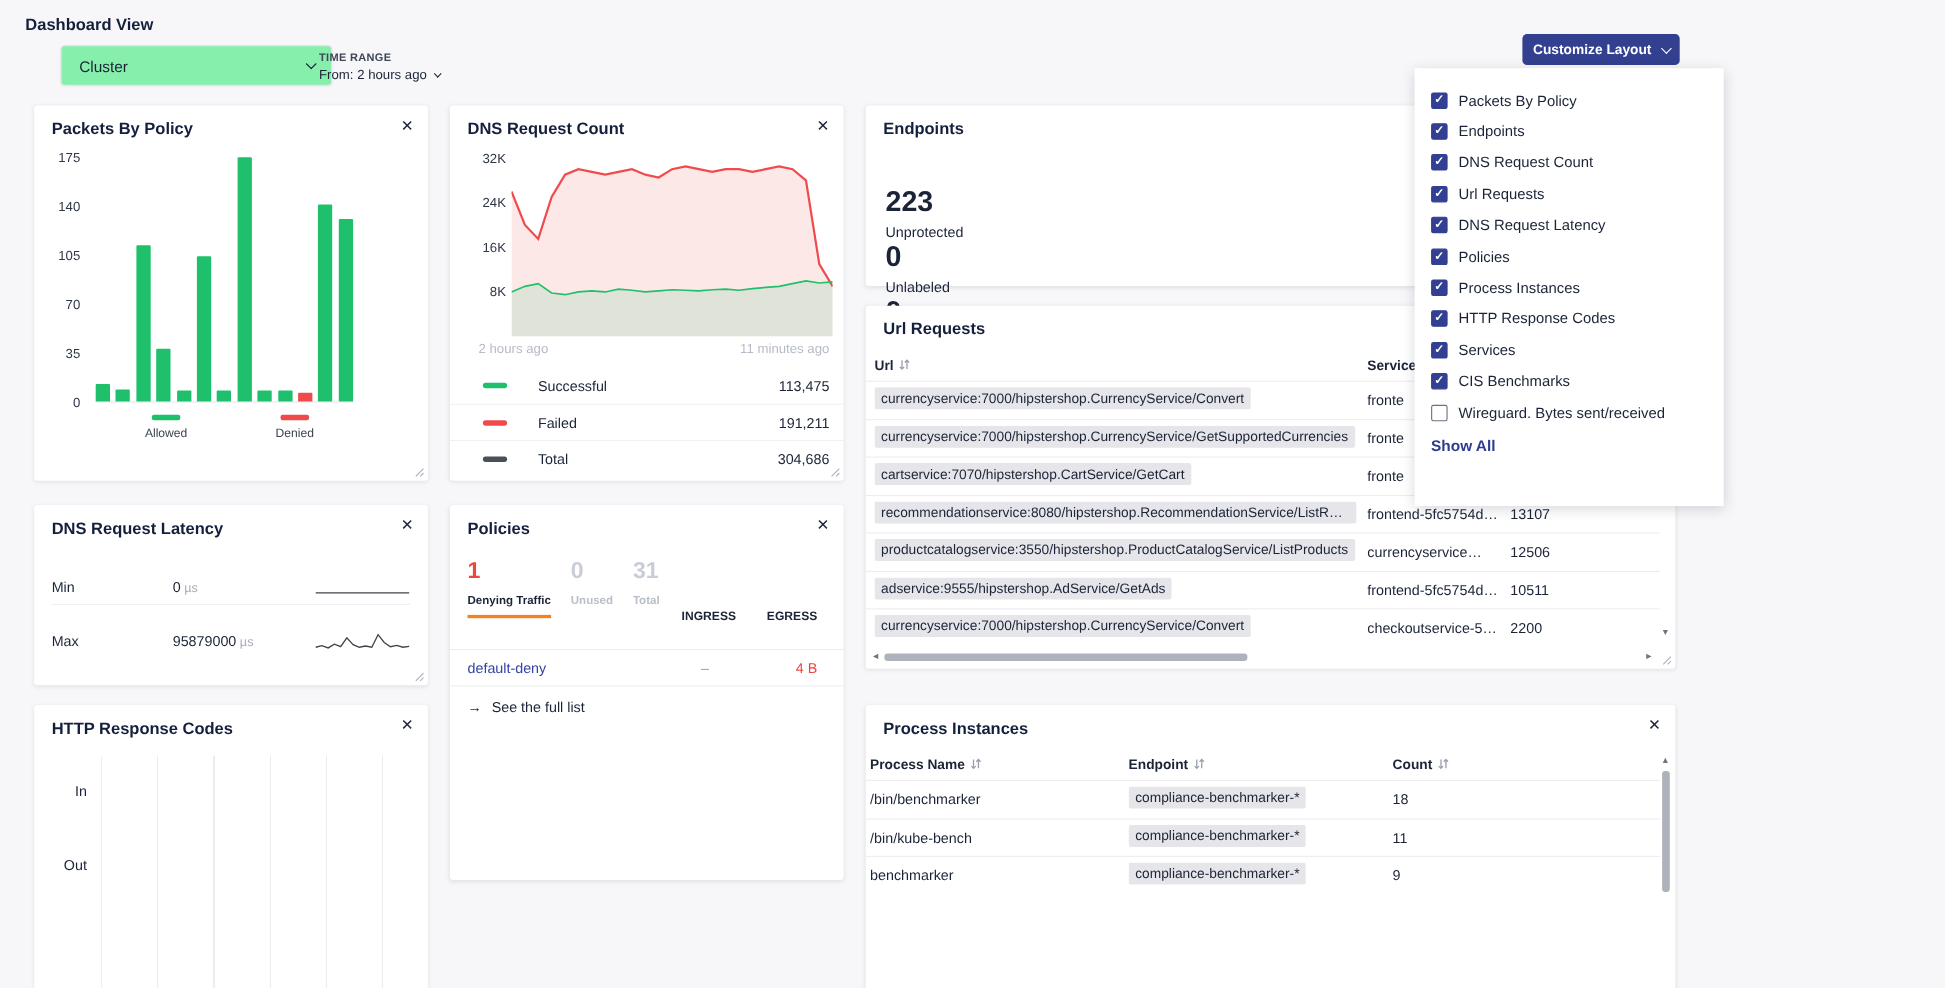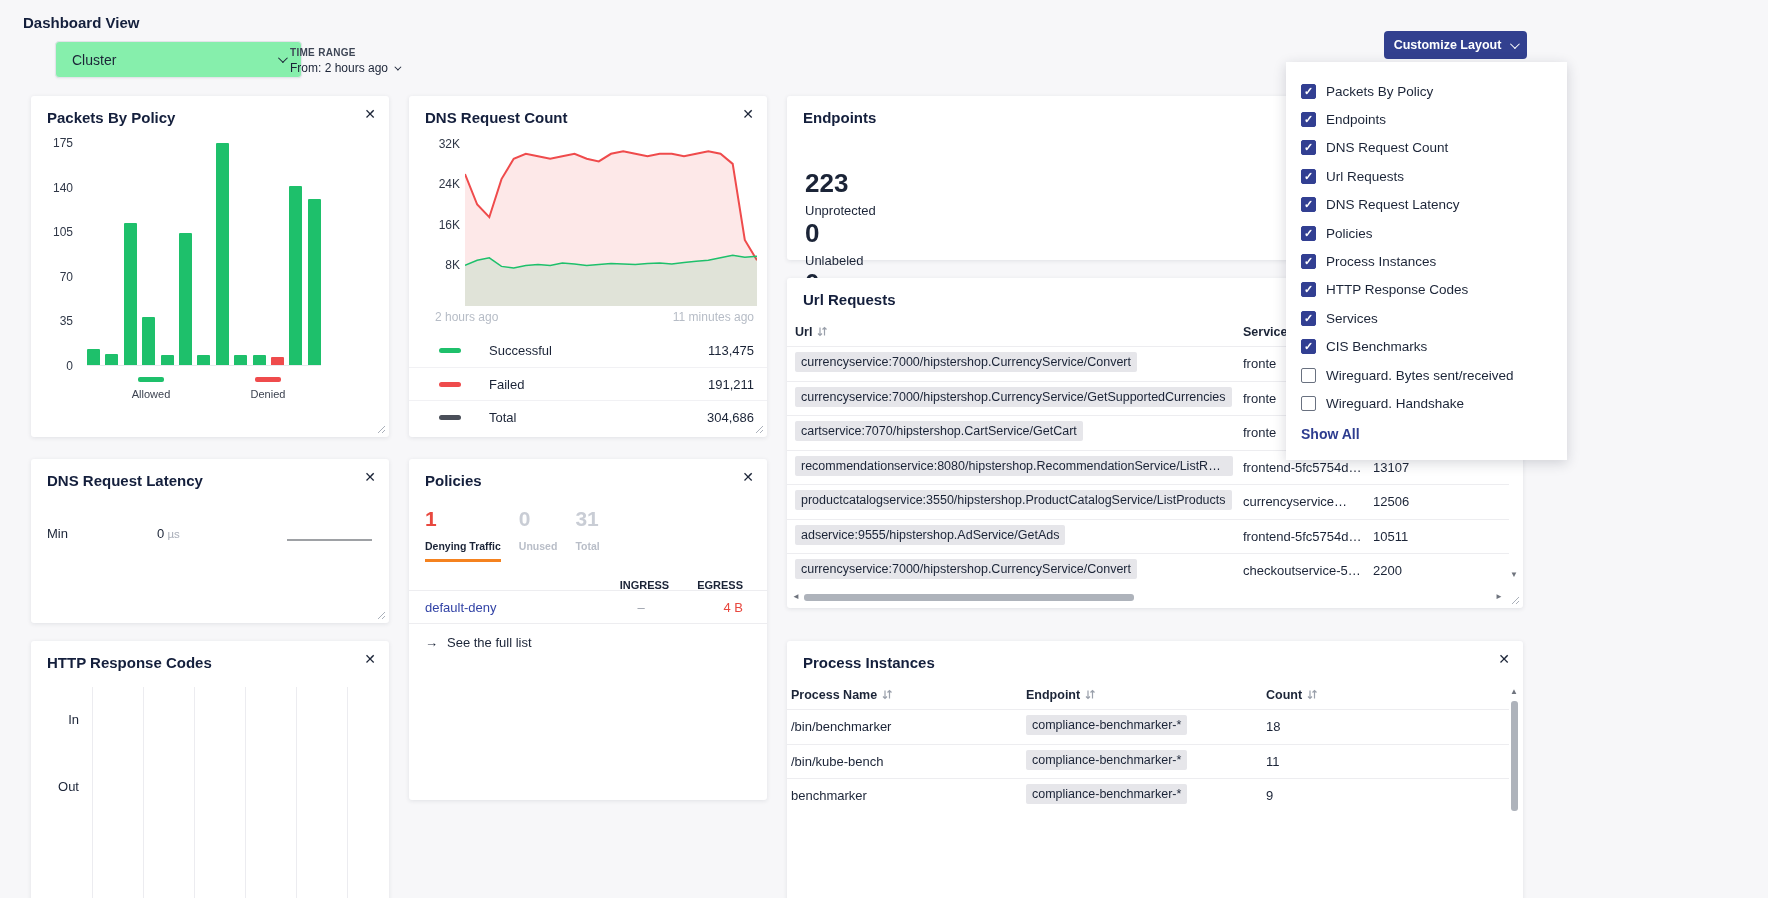--- a/index.html
+++ b/index.html
@@ -90,21 +90,21 @@
   .lat-spark{margin-left:auto;}
 
   
   .pol-stats{position:absolute;top:48px;left:16px;display:flex;gap:18px;}
   .pol-stat{display:flex;flex-direction:column;padding-bottom:7px;}
   .pol-num{font-size:21px;font-weight:700;color:#c9cdd5;}
   .pol-lab{font-size:10.5px;font-weight:600;color:#b9bec8;margin-top:9px;}
   .pol-stat.active{border-bottom:3px solid #f5821f;}
   .pol-stat.active .pol-num{color:#e8483f;}
   .pol-stat.active .pol-lab{color:#1b2437;font-weight:700;}
-  .pol-head{display:flex;justify-content:flex-end;gap:28px;padding:0 24px 8px 16px;font-size:11px;font-weight:700;color:#1b2437;position:absolute;top:120px;left:0;right:0;}
+  .pol-head{display:flex;justify-content:flex-end;gap:28px;padding:0 24px 8px 16px;font-size:11px;font-weight:700;color:#1b2437;position:absolute;top:96px;left:0;right:0;}
   .pol-row{position:absolute;top:131px;left:0;right:0;height:34px;display:flex;align-items:center;padding:0 24px 0 16px;border-top:1px solid #ededf0;border-bottom:1px solid #ededf0;font-size:13px;}
   .pol-name{flex:1;color:#3243a6;cursor:pointer;}
   .pol-ing{width:52px;text-align:center;color:#9aa0ab;}
   .pol-eg{width:48px;margin-left:28px;text-align:right;color:#e8483f;}
   .see-list{position:absolute;top:176px;left:16px;display:flex;gap:9px;align-items:center;font-size:13px;color:#1b2437;cursor:pointer;}
 
   
   .http-grid{position:absolute;left:61px;top:46px;width:257px;bottom:0;background:repeating-linear-gradient(90deg,#ececf0 0 1px,transparent 1px 51px);}
   .http-row-label{position:absolute;width:40px;text-align:right;left:8px;font-size:13px;color:#1b2437;}
 </style>
@@ -300,20 +300,27 @@
     <div class="card-title">DNS Request Latency</div>
     <span class="close">✕</span>
     <div class="lat-rows" id="lat-rows">
         <div class="lat-row">
           <span class="lat-lab">Min</span>
           <span class="lat-val">0<span class="lat-unit"> µs</span></span>
           <svg width="87" height="20" class="lat-spark">
             <path d="M1.0 16.0L6.7 16.0L12.3 16.0L18.0 16.0L23.7 16.0L29.3 16.0L35.0 16.0L40.7 16.0L46.3 16.0L52.0 16.0L57.7 16.0L63.3 16.0L69.0 16.0L74.7 16.0L80.3 16.0L86.0 16.0" fill="none" stroke="#3f444d" stroke-width="1.2"></path>
           </svg>
         </div>
+        <div class="lat-row">
+          <span class="lat-lab">Max</span>
+          <span class="lat-val">95879000<span class="lat-unit"> µs</span></span>
+          <svg width="87" height="20" class="lat-spark">
+            <path d="M1.0 15.4L6.7 14.0L12.3 16.0L18.0 12.6L23.7 14.9L29.3 6.9L35.0 13.1L40.7 15.4L46.3 14.3L52.0 15.4L57.7 4.0L63.3 11.1L69.0 14.9L74.7 13.7L80.3 15.4L86.0 14.6" fill="none" stroke="#3f444d" stroke-width="1.2"></path>
+          </svg>
+        </div>
       </div>
     <svg class="grip" width="9" height="9">
         <path d="M8 1 L1 8 M8 5 L5 8" stroke="#aab0ba" fill="none"></path>
       </svg>
   </div>
 
   <div class="card" id="card-pol">
     <div class="card-title">Policies</div>
     <span class="close">✕</span>
     <div class="pol-stats">
@@ -429,21 +436,17 @@
           <span class="menu-label">Services</span>
         </div>
         <div class="menu-item">
           <span class="checkbox checked">✓</span>
           <span class="menu-label">CIS Benchmarks</span>
         </div>
         <div class="menu-item">
           <span class="checkbox"></span>
           <span class="menu-label">Wireguard. Bytes sent/received</span>
         </div>
-        <div class="menu-item">
-          <span class="checkbox"></span>
-          <span class="menu-label">Wireguard. Handshake</span>
-        </div>
       </div>
     <div class="show-all">Show All</div>
   </div>
 
 </div>
 
 </body></html>

